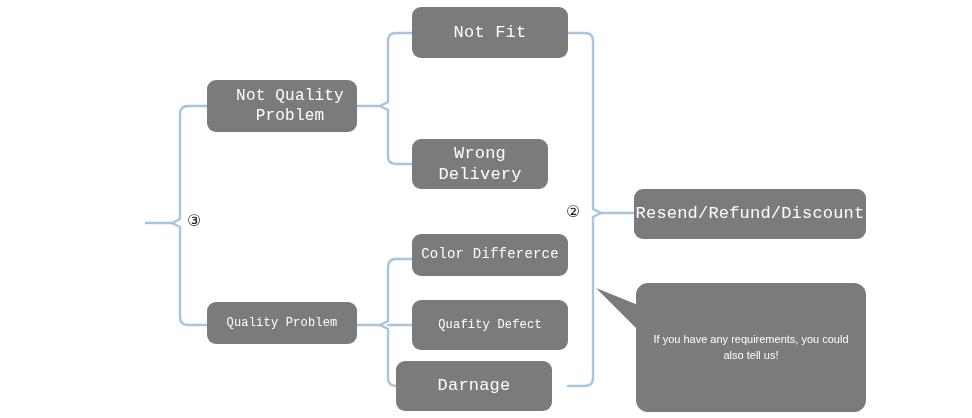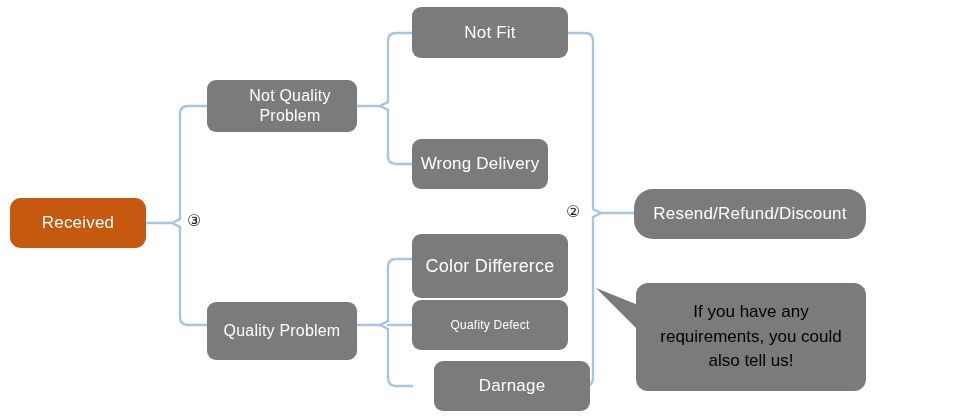--- a/index.html
+++ b/index.html
@@ -33,49 +33,50 @@
     justify-content: center;
     text-align: center;
     color: #ffffff;
     border-radius: 9px;
     line-height: 1.25;
     padding: 2px 8px;
     letter-spacing: 0.2px;
   }
   .node.gray {
     background: #7b7b7b;
+    font-family: Liberation Mono, monospace;
   }
   .node.orange {
     background: #c4590f;
     border-radius: 11px;
   }
   .n-received { left: 10px;  top: 198px; width: 136px; height: 50px; font-size: 17px; }
   .n-notqual  { left: 207px; top: 80px;  width: 150px; height: 52px; font-size: 16px; padding-left: 24px; }
-  .n-qual     { left: 207px; top: 302px; width: 150px; height: 58px; font-size: 16px; }
+  .n-qual     { left: 207px; top: 302px; width: 150px; height: 42px; font-size: 12px; }
   .n-notfit   { left: 412px; top: 7px;   width: 156px; height: 51px; font-size: 17px; }
   .n-wrong    { left: 412px; top: 139px; width: 136px; height: 50px; font-size: 17px; }
-  .n-color    { left: 412px; top: 234px; width: 156px; height: 64px; font-size: 18px; text-align: right; }
+  .n-color    { left: 412px; top: 234px; width: 156px; height: 42px; font-size: 14px; }
   .n-defect   { left: 412px; top: 300px; width: 156px; height: 50px; font-size: 12px; }
-  .n-damage   { left: 434px; top: 361px; width: 156px; height: 50px; font-size: 17px; }
-  .n-resend   { left: 634px; top: 189px; width: 232px; height: 50px; font-size: 17px; border-radius: 19px; }
+  .n-damage   { left: 396px; top: 361px; width: 156px; height: 50px; font-size: 17px; }
+  .n-resend   { left: 634px; top: 189px; width: 232px; height: 50px; font-size: 17px; }
 
   .callout {
     position: absolute;
     left: 636px;
     top: 283px;
     width: 230px;
-    height: 108px;
+    height: 129px;
     background: #7b7b7b;
     border-radius: 12px;
     display: flex;
     align-items: center;
     justify-content: center;
     text-align: center;
-    color: #000000;
-    font-size: 17px;
+    color: #ffffff;
+    font-size: 11px;
     line-height: 1.45;
     padding: 4px 16px;
     box-sizing: border-box;
   }
   .circled {
     position: absolute;
     font-family: "DejaVu Sans", sans-serif;
     font-size: 16px;
     color: #1a1a1a;
     line-height: 1;
@@ -105,21 +106,20 @@
       <path d="M380 325 L388 329 L388 378 Q388 386 396 386 L412 386"></path>
 
       <path d="M568 33 L585 33 Q593 33 593 41 L593 209 L601 213"></path>
       <path d="M568 386 L585 386 Q593 386 593 378 L593 217 L601 213"></path>
       <path d="M601 213 L634 213"></path>
     </g>
 
     <path d="M596 288 L700 330 L660 352 Z" fill="#7b7b7b"></path>
   </svg>
 
-  <div class="node orange n-received">Received</div>
 
   <div class="node gray n-notqual">Not Quality Problem</div>
 
   <div class="node gray n-qual">Quality Problem</div>
 
   <div class="node gray n-notfit">Not Fit</div>
 
   <div class="node gray n-wrong">Wrong Delivery</div>
 
   <div class="node gray n-color">Color Differerce</div>

